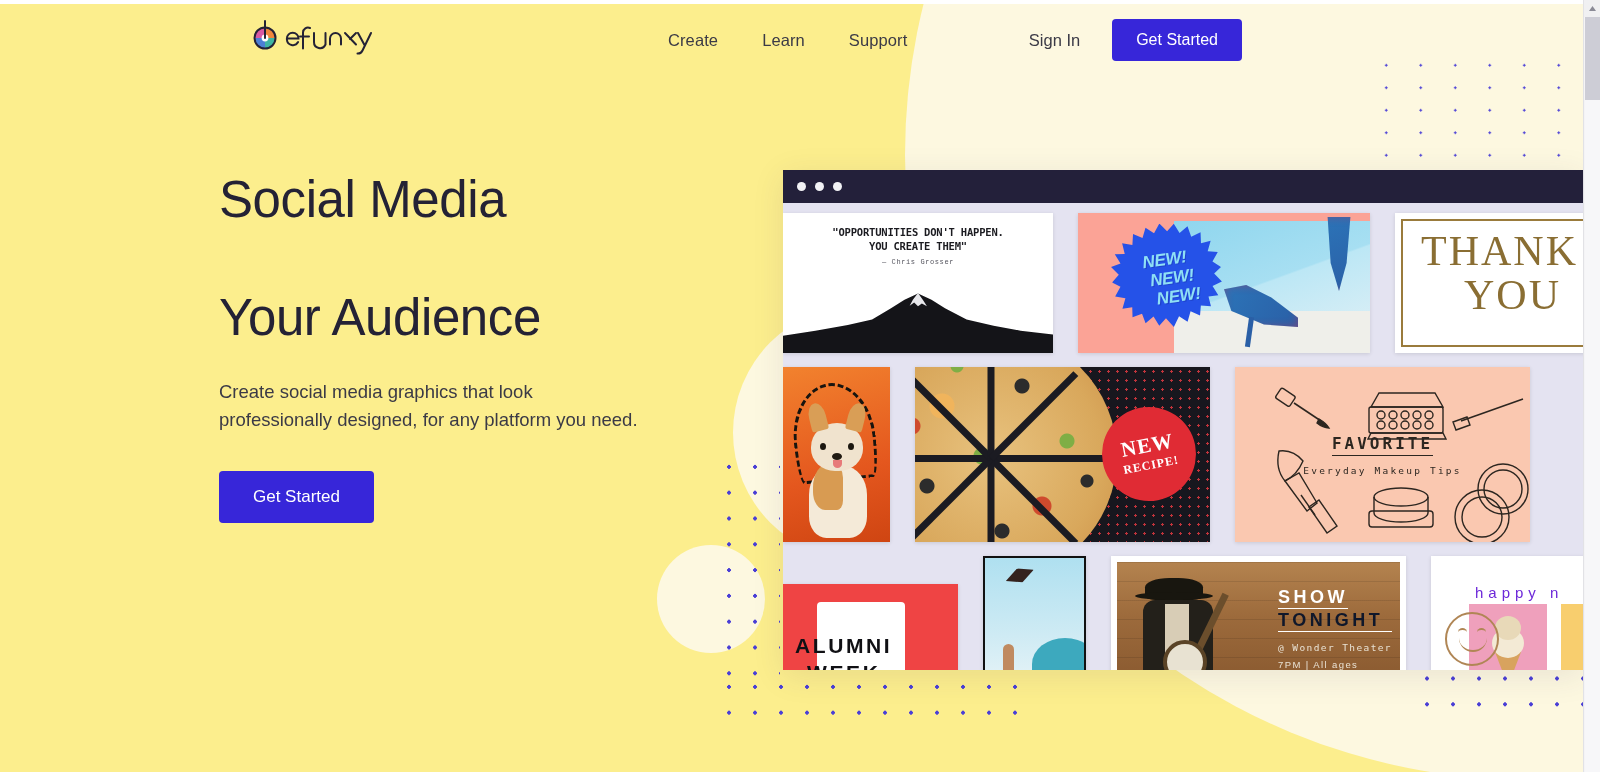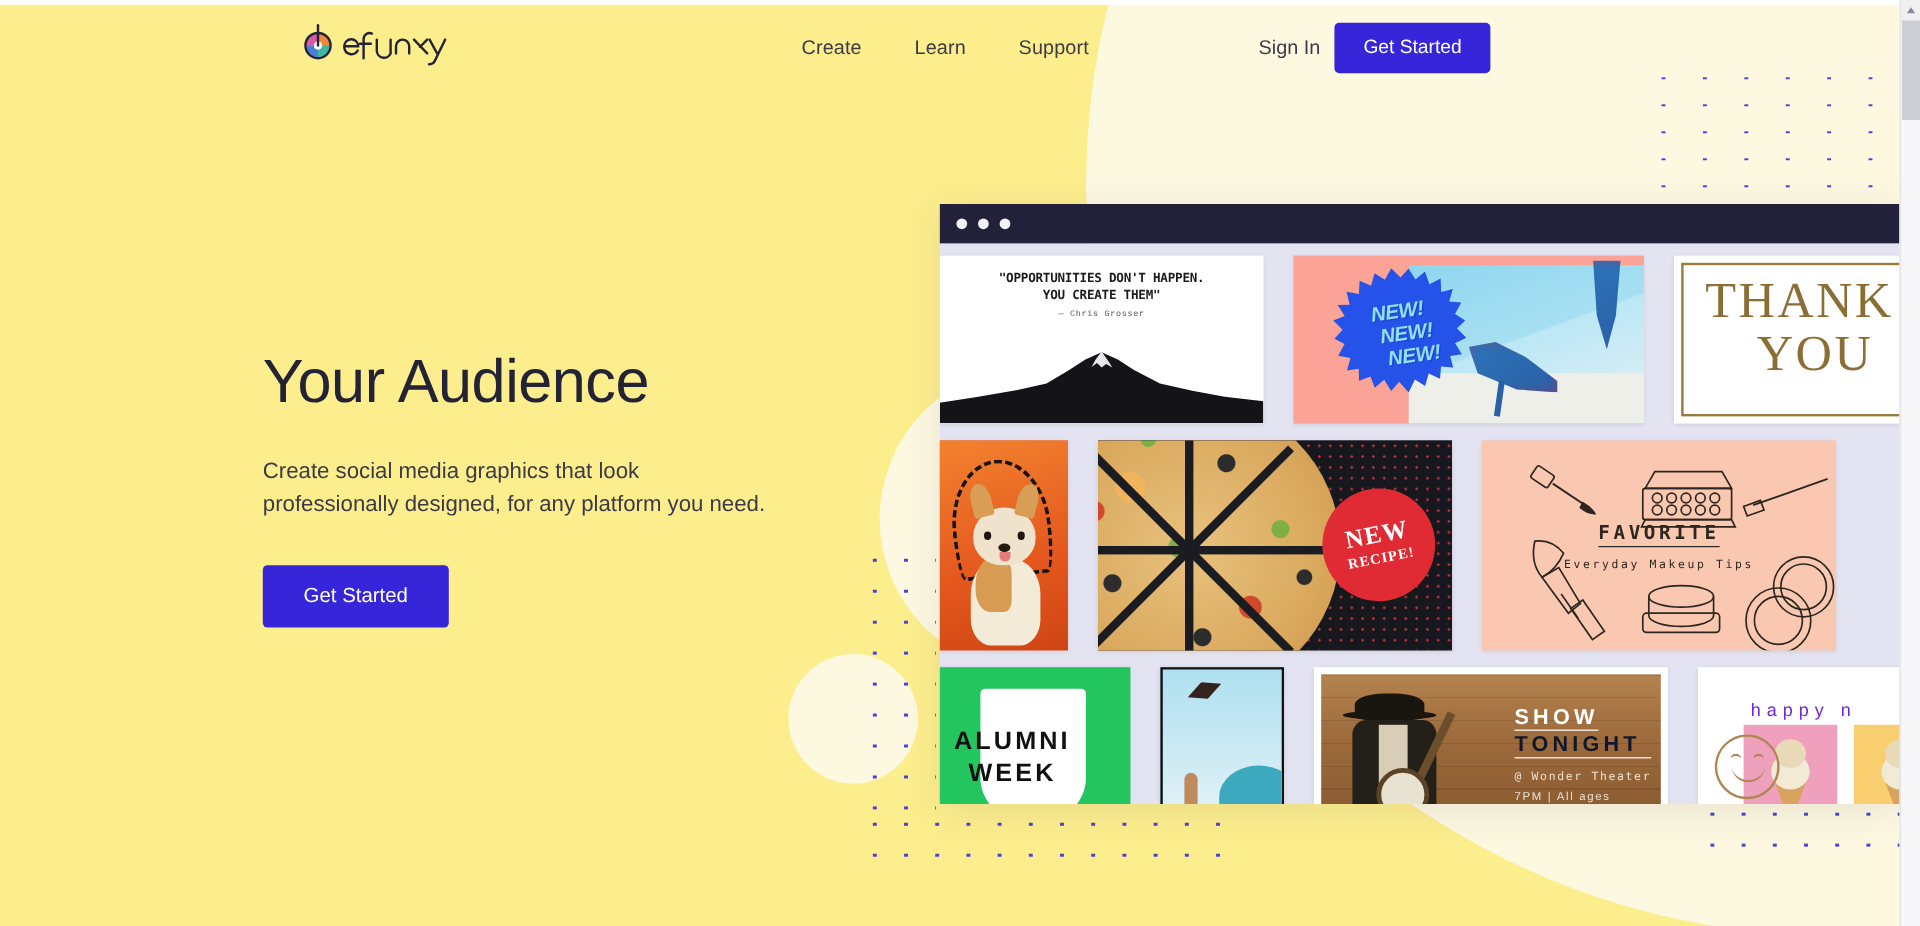--- a/index.html
+++ b/index.html
@@ -133,21 +133,21 @@
     font-size: 16.5px;
     color: #3B3A46;
     padding: 8px 22px;
     cursor: pointer;
     letter-spacing: .1px;
   }
 
   #header-right {
     position: absolute; right: 253px; top: 0;
     height: 80px;
-    display: flex; align-items: center; gap: 12px;
+    display: flex; align-items: center; gap: 32px;
   }
   #signin {
     font-size: 16.5px; color: #3B3A46; cursor: pointer;
   }
   .btn-primary {
     background: #3726D9;
     color: #FFFFFF;
     font-size: 16px;
     border: none;
     border-radius: 4px;
@@ -466,21 +466,21 @@
   .c-makeup .sub {
     font-family: "DejaVu Sans Mono", monospace;
     font-size: 9.5px;
     color: #2C2620;
     letter-spacing: 2.2px;
     margin-top: 9px;
   }
   .c-makeup svg { position: absolute; inset: 0; }
 
   
-  .c-alumni { width: 159px; height: 130px; background: #22c55e; }
+  .c-alumni { width: 175px; height: 130px; background: #ef4444; margin-top: 28px; }
   .c-alumni .shield {
     position: absolute; left: 34px; top: 18px;
     width: 88px; height: 112px;
     background: #FFFFFF;
     border-radius: 4px 4px 46% 46% / 4px 4px 34% 34%;
   }
   .c-alumni .lbl {
     position: absolute; left: 12px; top: 48px;
     width: 145px;
     font-size: 21px;
@@ -696,21 +696,21 @@
     </nav>
 
     <div id="header-right">
       <div id="signin">Sign In</div>
       <button class="btn-primary">Get Started</button>
     </div>
   </div>
 
   <div id="hero-copy">
     <h1 id="hero-title">
-      <br>
+      <span>Social Media</span><br>
       <br>
       <span>Your Audience</span>
     </h1>
     <p id="hero-sub">Create social media graphics that look professionally designed, for any platform you need.</p>
     <button id="hero-cta" class="btn-primary">Get Started</button>
   </div>
 
   <div id="mockup">
     <div id="mockup-bar">
       <span class="wdot"></span>

